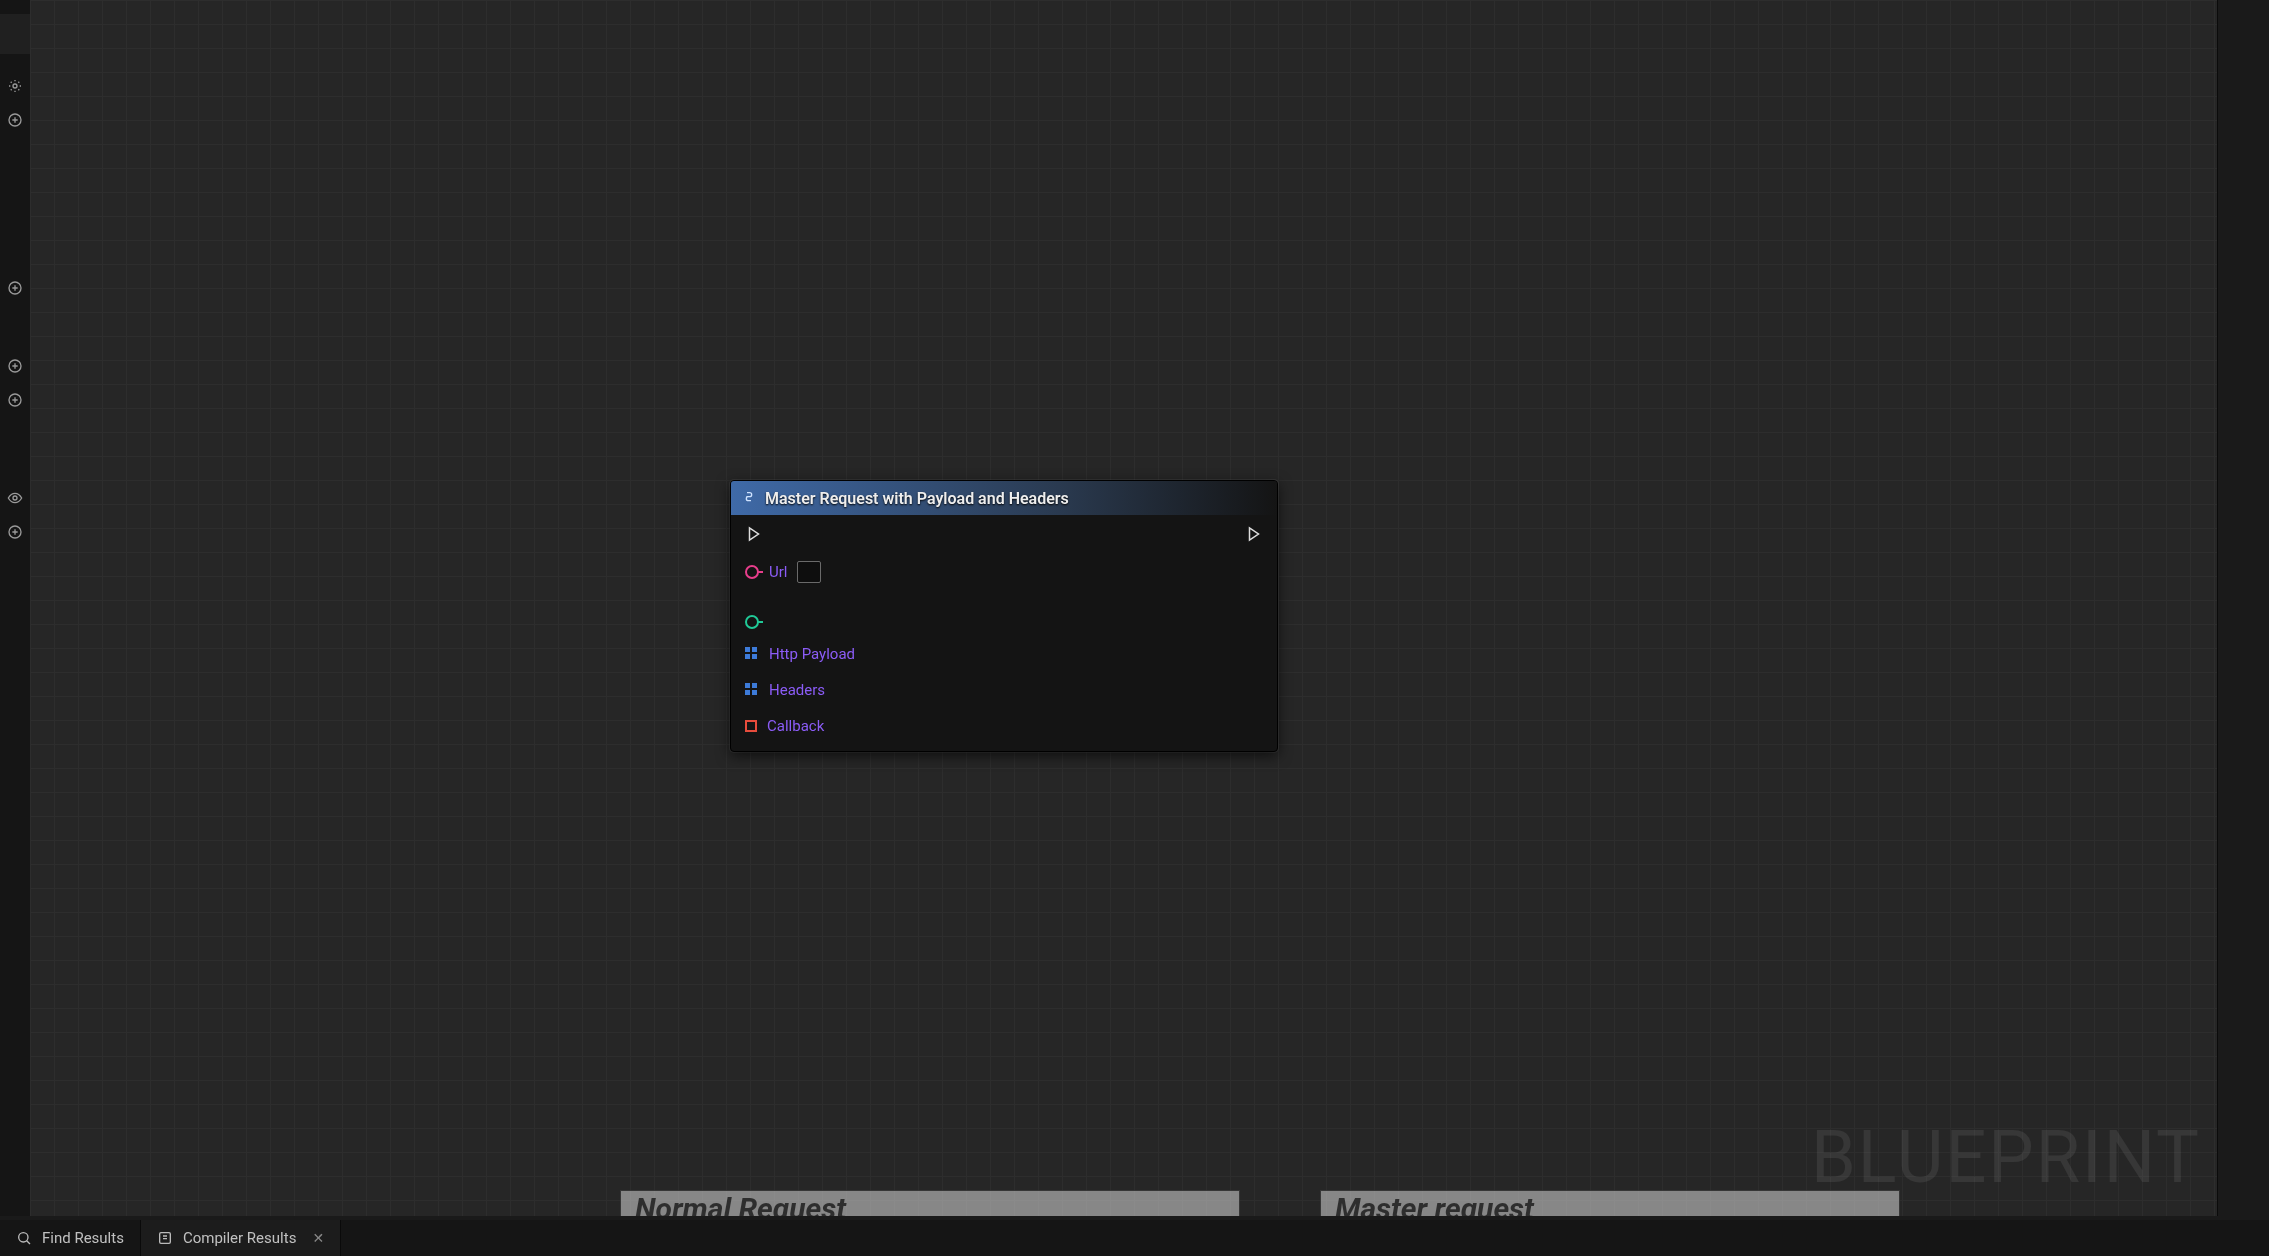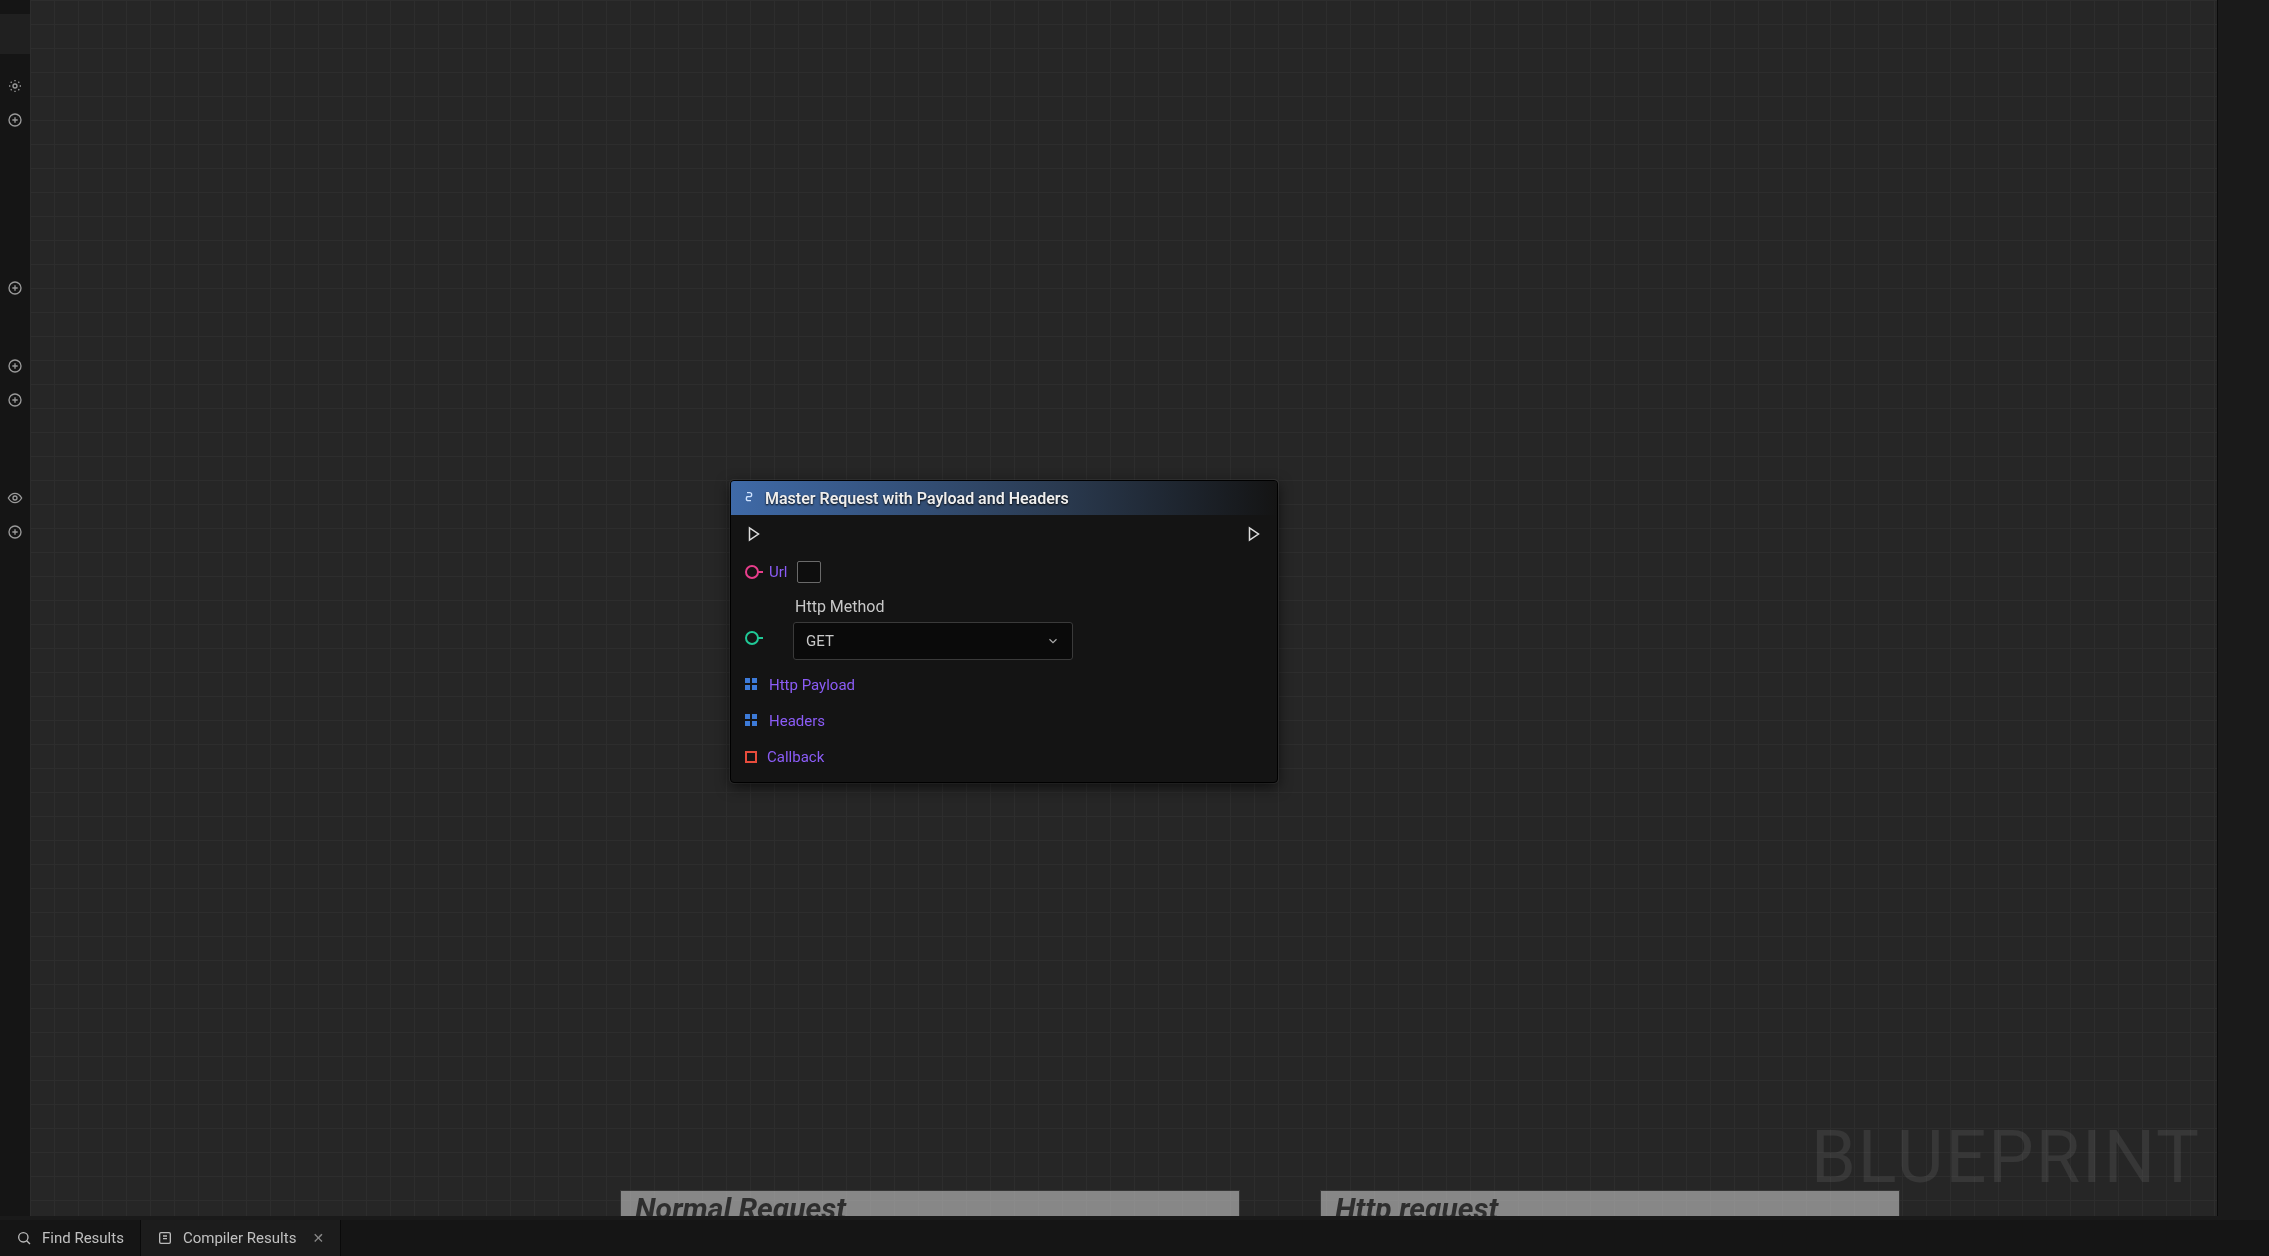--- a/index.html
+++ b/index.html
@@ -220,29 +220,20 @@
       </div>
 
       <div class="row">
         <span class="pin circle string"></span>
         <span class="lbl">Url</span>
         <span class="url-box"></span>
       </div>
 
       <div class="method-row">
         <span class="pin circle enum"></span>
-        <div class="method-block">
-          <span class="lbl">Http Method</span>
-          <div class="dropdown">
-            <span>GET</span>
-            <svg viewBox="0 0 24 24">
-                <path d="M6 9l6 6 6-6"></path>
-              </svg>
-          </div>
-        </div>
       </div>
 
       <div class="row">
         <span class="pin grid">
             <span></span>
             <span></span>
             <span></span>
             <span></span>
           </span>
         <span class="lbl">Http Payload</span>
@@ -262,21 +253,21 @@
         <span class="pin square-red"></span>
         <span class="lbl">Callback</span>
       </div>
     </div>
   </div>
 
   <div class="comment-box comment-1">
     <span>Normal Request</span>
   </div>
   <div class="comment-box comment-2">
-    <span>Http request</span>
+    <span>Master request</span>
   </div>
 
   <div class="watermark">BLUEPRINT</div>
 </div>
 
 <div class="scrollbar-v"></div>
 
 <div class="bottom-bar">
   <div class="bottom-tab first">
     <svg viewBox="0 0 24 24" fill="none" stroke="#bbb" stroke-width="2">

